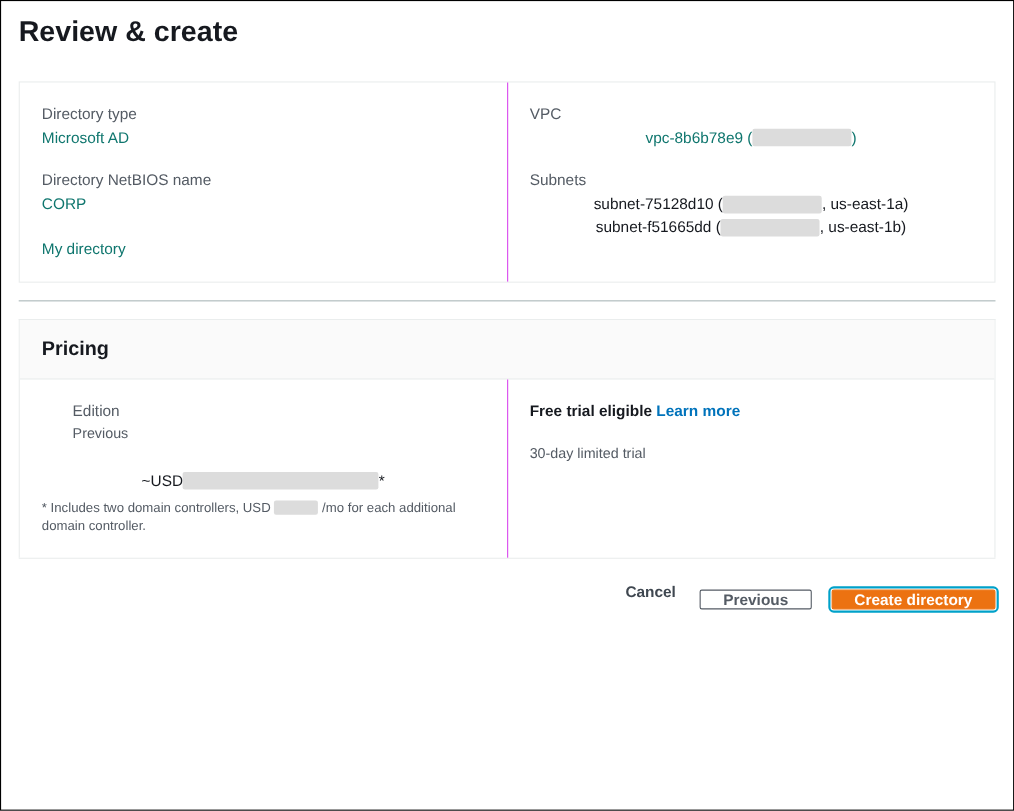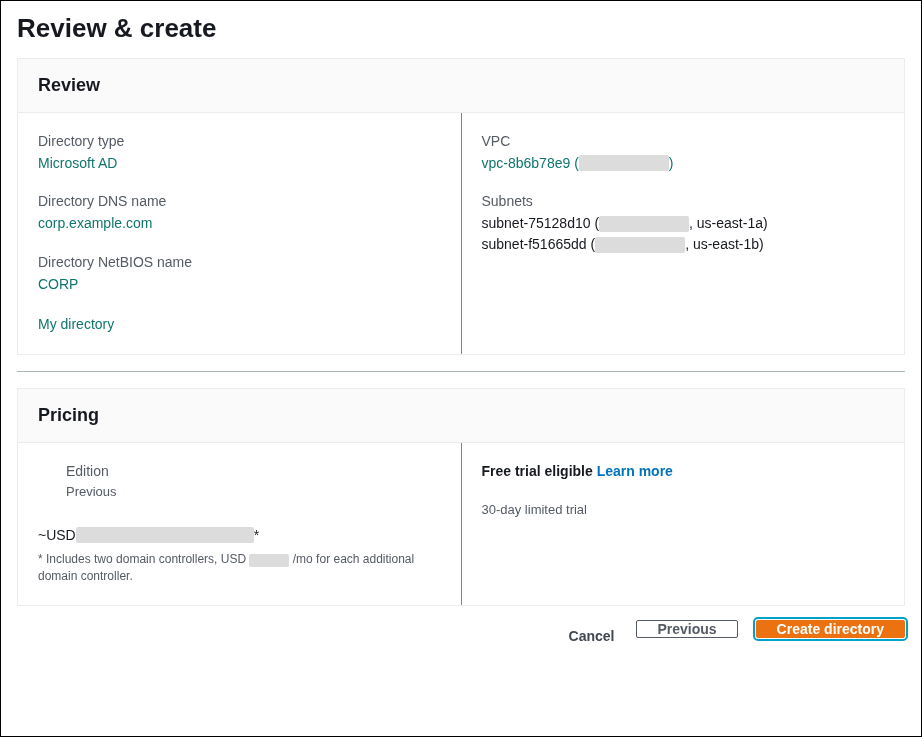--- a/index.html
+++ b/index.html
@@ -12,21 +12,21 @@
       border: 1px solid #000;
       overflow: hidden;
     }
     .page {
       padding: 12px 16px 16px 16px;
     }
     .page-title {
       font-size: 26px;
       font-weight: 700;
       color: #16191f;
-      margin-bottom: 14px;
+      margin-bottom: 30px;
     }
     .panel {
       border: 1px solid #eaeded;
       background: #fff;
       margin-bottom: 16px;
     }
     .panel-header {
       background: #fafafa;
       border-bottom: 1px solid #eaeded;
       padding: 16px 20px;
@@ -57,20 +57,21 @@
     }
     .field-value {
       font-size: 14px;
       color: #0f766e;
       line-height: 1.45;
     }
     .inline-row {
       display: flex;
       align-items: center;
       gap: 0;
+      justify-content: center;
     }
     .redacted {
       display: inline-block;
       vertical-align: middle;
       background: #dcdcdc;
       border-radius: 2px;
     }
     .redacted.r-vpc { width: 90px; height: 16px; }
     .redacted.r-subnet { width: 90px; height: 16px; }
     .redacted.r-usd { width: 178px; height: 16px; }
@@ -103,21 +104,21 @@
     }
     .footnote {
       font-size: 12px;
       color: #545b64;
       line-height: 1.4;
       max-width: 380px;
     }
     .footer {
       display: flex;
       justify-content: flex-end;
-      align-items: flex-start;
+      align-items: flex-end;
       gap: 18px;
       padding-top: 14px;
       border-top: 1px solid #eaeded;
     }
     .btn-link {
       background: none;
       border: none;
       font-size: 14px;
       font-weight: 700;
       color: #3f4750;
@@ -150,32 +151,25 @@
       margin: 0 0 16px 0;
     }
   </style>
 </head>
 <body>
 
 <div class="page">
   <h1 class="page-title">Review &amp; create</h1>
 
   <div class="panel">
-    <div class="panel-header">
-      <div class="panel-title">Review</div>
-    </div>
     <div class="panel-body">
       <div class="col col-left">
         <div class="field">
           <div class="field-label">Directory type</div>
           <div class="field-value">Microsoft AD</div>
-        </div>
-        <div class="field">
-          <div class="field-label">Directory DNS name</div>
-          <div class="field-value">corp.example.com</div>
         </div>
         <div class="field">
           <div class="field-label">Directory NetBIOS name</div>
           <div class="field-value">CORP</div>
         </div>
         <div class="field">
           <div class="field-value">My directory</div>
         </div>
       </div>
       <div class="col">

